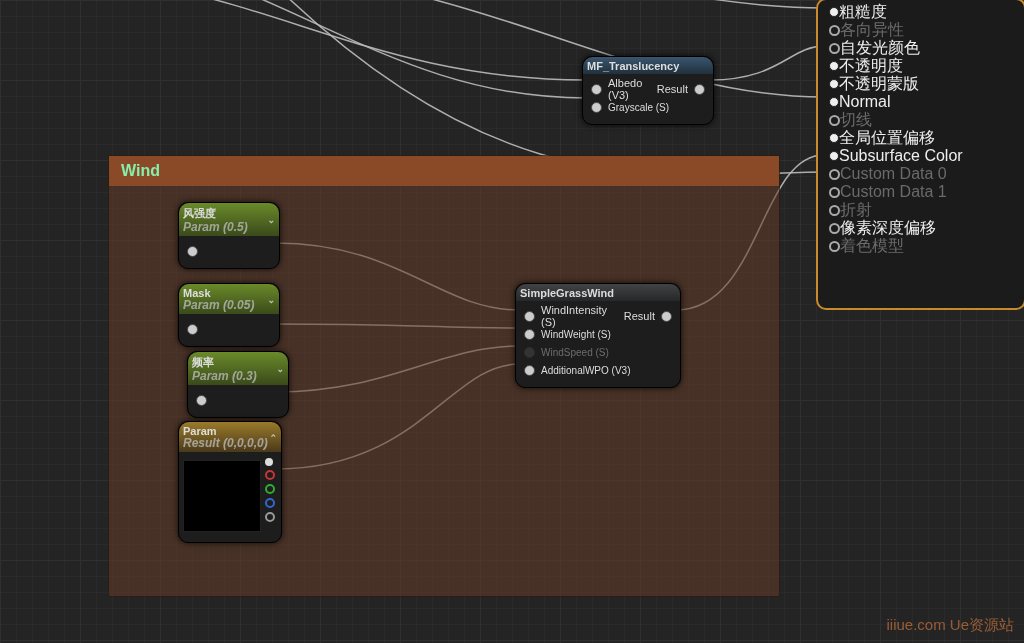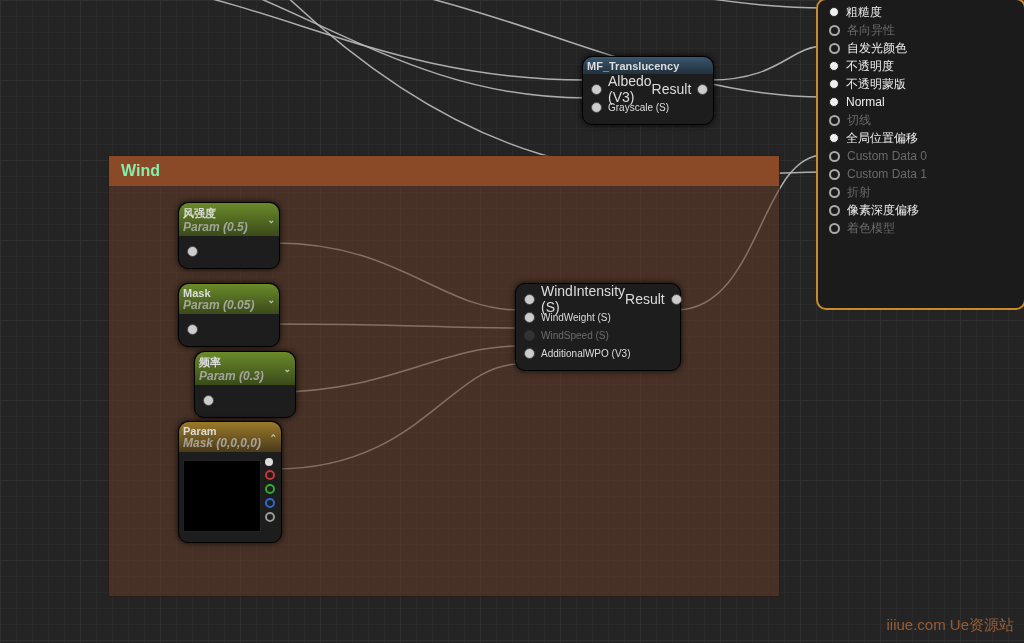--- a/index.html
+++ b/index.html
@@ -21,33 +21,33 @@
 
   
   .node{position:absolute;border-radius:10px;background:#1d1d1d;border:1px solid #000;box-shadow:0 0 6px rgba(0,0,0,.8);color:#ddd}
   .node .title{padding:3px 4px 2px;border-top-left-radius:10px;border-top-right-radius:10px;font-size:11px;font-weight:600;display:flex;justify-content:space-between;align-items:center}
   .node .sub{font-size:12px;font-style:italic;color:#b8b8b8;opacity:.8;margin-top:-1px}
   .node .body{padding:6px 8px 8px;font-size:10px}
   .pin{display:flex;align-items:center;gap:6px;height:18px}
   .pin .dot{width:9px;height:9px;border-radius:50%;background:#ccc;border:1px solid #444;flex:0 0 auto}
   .pin.right{justify-content:flex-start}
   .pin.disabled{opacity:.4}
-  .row{display:flex;justify-content:space-between;align-items:center;height:18px;font-size:14px}
+  .row{display:flex;justify-content:space-between;align-items:center;height:18px;font-size:11px}
   .chev{font-size:9px;opacity:.8}
 
   
   .tint-green .title{background:linear-gradient(#6a8a2a,#3a4a1a)}
   .tint-olive .title{background:linear-gradient(#9a7a2a,#4a3a1a)}
   .tint-blue .title{background:linear-gradient(#3a566e,#20303d)}
   .tint-dark .title{background:linear-gradient(#404244,#27282a)}
   .swatch{width:90px;height:70px;background:#000;margin:4px auto;border:1px solid #222}
 
   
   .matpanel{position:absolute;right:0;top:0;width:204px;height:300px;background:#1b1b1b;border:1px solid #1a1a1a;outline:2px solid #c88a2a;border-radius:8px;padding:2px 0 4px}
-  .matpanel .mp{display:flex;align-items:center;gap:7px;height:18px;padding:0 10px;font-size:12px;color:#eee}
+  .matpanel .mp{display:flex;align-items:center;height:18px;padding:0 10px;font-size:16px;color:#eee}
   .matpanel .mp .dot{width:8px;height:8px;border-radius:50%;background:#efefef;border:1px solid #222;flex:0 0 auto}
   .matpanel .mp .ring{width:7px;height:7px;border-radius:50%;border:2px solid #aaa;background:transparent;flex:0 0 auto}
   .matpanel .mp.off{color:#6a6a6a}
 
   .watermark{position:absolute;right:10px;bottom:8px;color:#b56a3a;font-size:15px;font-weight:400;opacity:.8}
 </style>
 </head>
 <body>
 
 <div class="canvas">
@@ -114,50 +114,53 @@
         <span><span>Mask</span><div class="sub">Param (0.05)</div></span>
         <span class="chev">⌄</span>
       </div>
     <div class="body">
         <div class="pin right">
           <span class="dot"></span>
         </div>
       </div>
   </div>
 
-  <div class="node tint-green" style="left:194px;top:351px;width:100px">
+  <div class="node tint-green" style="left:187px;top:351px;width:100px">
     <div class="title">
         <span><span>频率</span><div class="sub">Param (0.3)</div></span>
         <span class="chev">⌄</span>
       </div>
     <div class="body">
         <div class="pin right">
           <span class="dot"></span>
         </div>
       </div>
   </div>
 
   <div class="node tint-olive" style="left:178px;top:421px;width:102px">
     <div class="title">
-        <span><span>Param</span><div class="sub">Mask (0,0,0,0)</div></span>
+        <span><span>Param</span><div class="sub">Result (0,0,0,0)</div></span>
         <span class="chev">⌃</span>
       </div>
     <div class="body" style="display:flex;gap:0;padding:4px 4px 6px">
       <div class="swatch" style="flex:1;width:auto"></div>
       <div style="display:flex;flex-direction:column;gap:4px;padding:2px 2px 0 4px">
         <span class="dot" style="width:8px;height:8px;border-radius:50%;background:#ddd;display:block"></span>
         <span class="ring" style="border-color:#c33;width:6px;height:6px;border-radius:50%;border:2px solid #c33;display:block"></span>
         <span class="ring" style="border-color:#3a3;width:6px;height:6px;border-radius:50%;border:2px solid #3a3;display:block"></span>
         <span class="ring" style="border-color:#36c;width:6px;height:6px;border-radius:50%;border:2px solid #36c;display:block"></span>
         <span class="ring" style="border-color:#999;width:6px;height:6px;border-radius:50%;border:2px solid #999;display:block"></span>
       </div>
     </div>
   </div>
 
   <div class="node tint-dark" style="left:515px;top:283px;width:164px">
+    <div class="title">
+        <span>SimpleGrassWind</span>
+      </div>
     <div class="body">
       <div class="row">
         <span class="pin">
             <span class="dot"></span>
             <span>WindIntensity (S)</span>
           </span>
         <span class="pin right">
             <span>Result</span>
             <span class="dot"></span>
           </span>
@@ -203,20 +206,24 @@
         <span>Normal</span>
       </div>
       <div class="mp off">
         <span class="ring"></span>
         <span>切线</span>
       </div>
       <div class="mp">
         <span class="dot"></span>
         <span>全局位置偏移</span>
       </div>
+      <div class="mp">
+        <span class="dot"></span>
+        <span>Subsurface Color</span>
+      </div>
       <div class="mp off">
         <span class="ring"></span>
         <span>Custom Data 0</span>
       </div>
       <div class="mp off">
         <span class="ring"></span>
         <span>Custom Data 1</span>
       </div>
       <div class="mp off">
         <span class="ring"></span>

